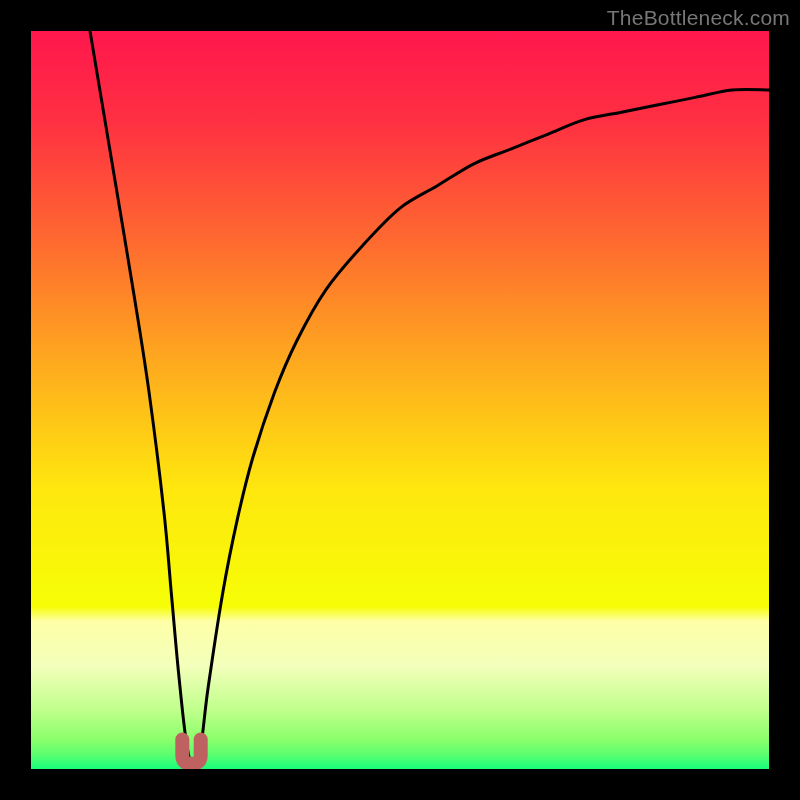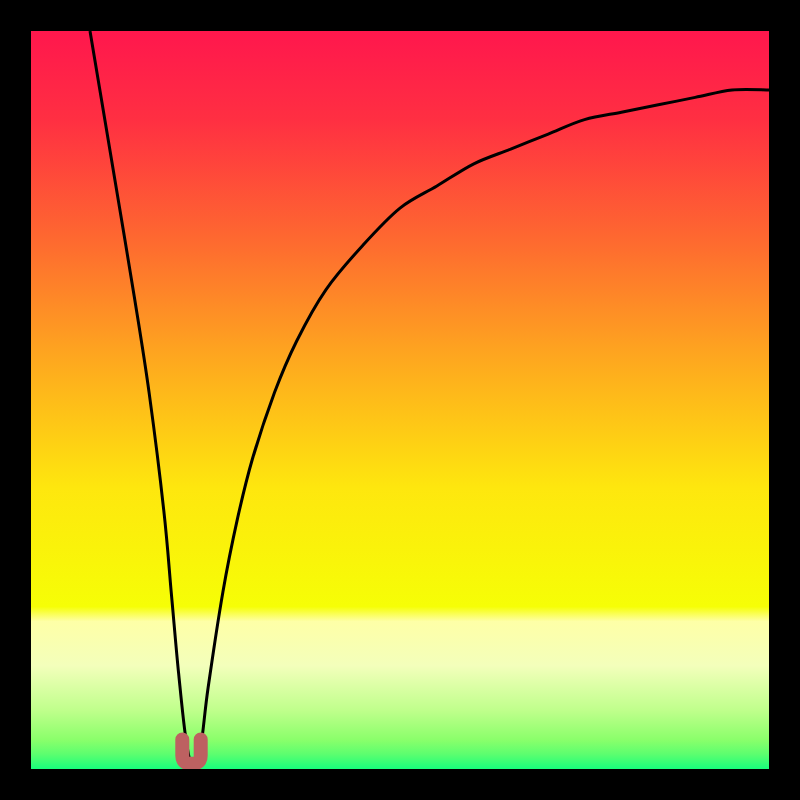--- a/index.html
+++ b/index.html
@@ -73,13 +73,14 @@
     <svg width="738" height="738" viewBox="0 0 738 738" preserveAspectRatio="none">
       <path id="curve-path" d="M 59.0 0.0 C 61.5 14.8 68.9 59.0 73.8 88.6 C 78.7 118.1 83.6 147.6 88.6 177.1 C 93.5 206.6 98.4 234.9 103.3 265.7 C 108.2 296.4 113.2 325.9 118.1 361.6 C 123.0 397.3 129.2 446.5 132.8 479.7 C 136.5 512.9 137.8 533.8 140.2 560.9 C 142.7 587.9 145.1 617.5 147.6 642.1 C 150.1 666.7 152.5 692.5 155.0 708.5 C 157.4 724.5 159.9 736.8 162.4 738.0 C 164.8 739.2 167.3 729.4 169.7 715.9 C 172.2 702.3 173.4 682.6 177.1 656.8 C 180.8 631.0 187.0 589.2 191.9 560.9 C 196.8 532.6 201.7 509.2 206.6 487.1 C 211.6 464.9 215.3 449.0 221.4 428.0 C 227.6 407.1 236.2 381.3 243.5 361.6 C 250.9 341.9 257.1 327.2 265.7 310.0 C 274.3 292.7 284.1 274.3 295.2 258.3 C 306.3 242.3 319.8 227.5 332.1 214.0 C 344.4 200.5 356.7 187.0 369.0 177.1 C 381.3 167.3 393.6 162.4 405.9 155.0 C 418.2 147.6 430.5 139.0 442.8 132.8 C 455.1 126.7 467.4 123.0 479.7 118.1 C 492.0 113.2 504.3 108.2 516.6 103.3 C 528.9 98.4 541.2 92.2 553.5 88.6 C 565.8 84.9 578.1 83.6 590.4 81.2 C 602.7 78.7 615.0 76.3 627.3 73.8 C 639.6 71.3 651.9 68.9 664.2 66.4 C 676.5 64.0 688.8 60.3 701.1 59.0 C 713.4 57.8 731.9 59.0 738.0 59.0 " fill="none" stroke="#000000" stroke-width="3"></path>
       <path id="marker-path" d="M 151.3 708.5
              L 151.3 724.8
              Q 151.3 732.8 160.5 732.8
              Q 169.7 732.8 169.7 724.8
              L 169.7 708.5" fill="none" stroke="#bd6161" stroke-width="14" stroke-linecap="round" stroke-linejoin="round"></path>
     </svg>
 
   </div>
+  <div class="watermark">TheBottleneck.com</div>
 </div>
 
 </body></html>

